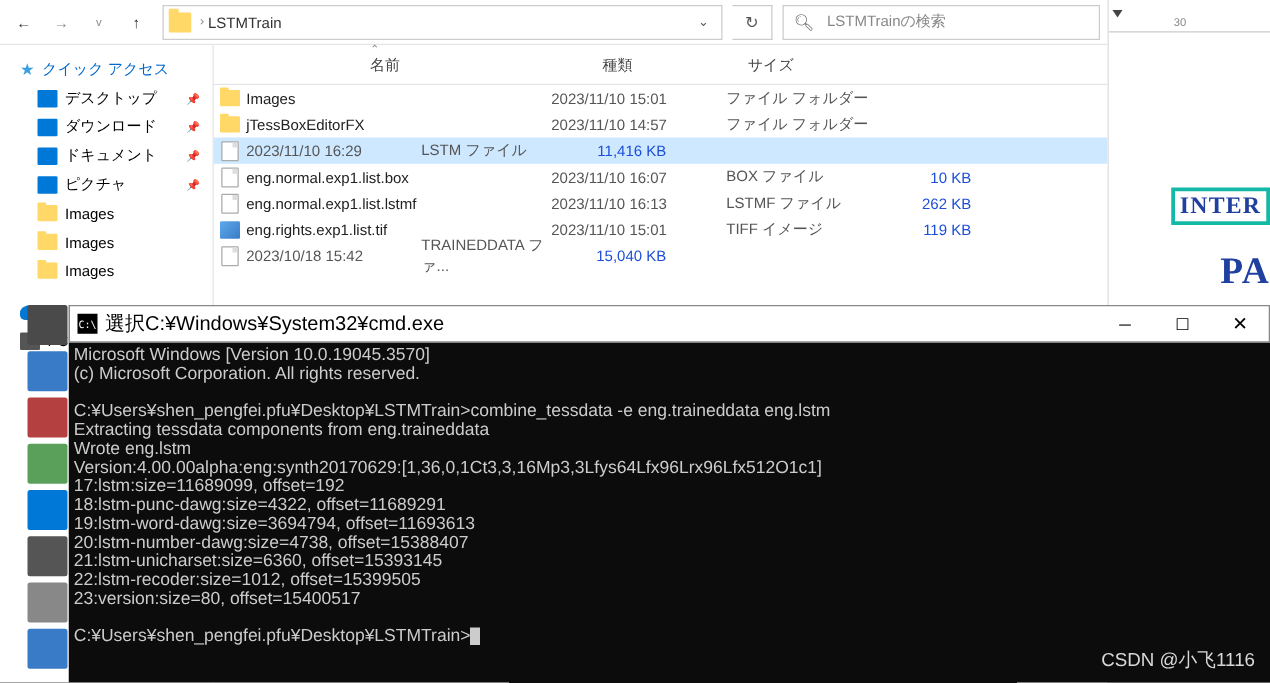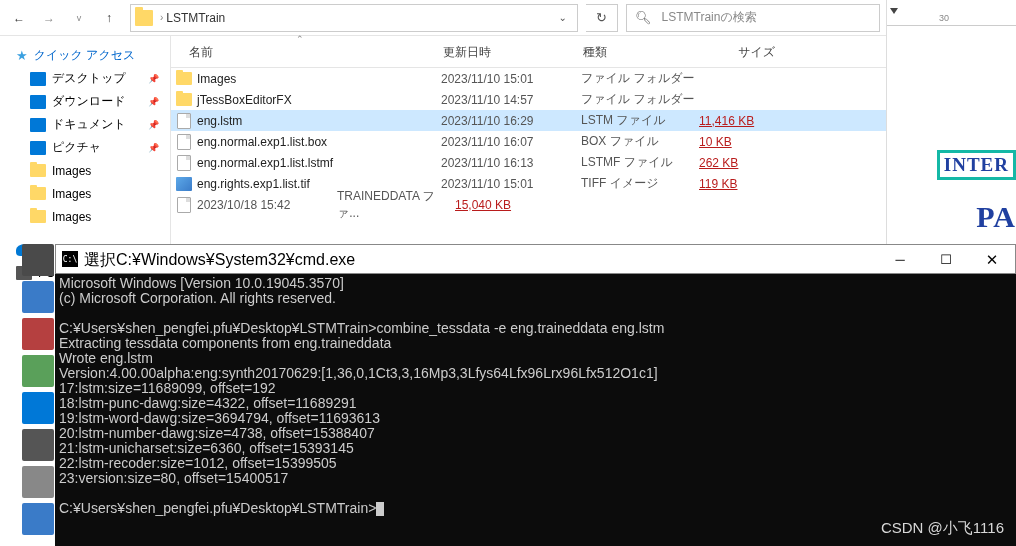--- a/index.html
+++ b/index.html
@@ -31,37 +31,37 @@
 .sb-ico.doc { background:#0078d7; border-radius:1px; }
 .sb-ico.pic { background:#0078d7; border-radius:1px; }
 .sb-fold { width:16px; height:13px; background:#ffd867; border-radius:1px; display:inline-block; position:relative; }
 .sb-fold::before { content:""; position:absolute; top:-2px; left:0; width:7px; height:3px; background:#ffd867; border-radius:1px 1px 0 0; }
 .onedrive { display:flex; align-items:center; gap:6px; padding:3px 16px; height:23px; font-size:12px; margin-top:10px; }
 .cloud-ico { width:18px; height:12px; background:#0078d4; border-radius:50% 50% 4px 4px; }
 .pc-item { display:flex; align-items:center; gap:6px; padding:3px 16px; height:23px; font-size:12px; }
 .pc-ico { width:16px; height:14px; background:#555; border-radius:1px; display:inline-block; }
 .content { flex:1; border-left:1px solid #e5e5e5; }
 .columns { display:flex; font-size:12px; color:#444; border-bottom:1px solid #e5e5e5; padding:8px 0 6px; position:relative; }
-.col { padding:0 8px; }
+.col { padding:0 8px;text-align:center; }
 .c-name { width:264px; padding-left:18px; position:relative; }
 .c-date { width:140px; }
 .c-type { width:118px; }
 .c-size { width:90px; text-align:right; }
 .sort-ind { position:absolute; left:125px; top:-2px; font-size:9px; color:#888; }
 .files { font-size:12px; }
 .row { display:flex; align-items:center; height:21px; padding-left:4px; cursor:pointer; }
 .row.sel { background:#cde8ff; }
 .row-ico { width:18px; display:flex; justify-content:center; margin-right:4px; }
 .file-ico { width:14px; height:16px; border:1px solid #aaa; background:#fff; border-radius:1px; position:relative; display:inline-block; }
 .file-ico::after { content:""; position:absolute; top:0; right:0; width:4px; height:4px; background:#ddd; }
 .tiff-ico { width:16px; height:14px; background:linear-gradient(135deg,#5da9e9,#3a7bc8); border-radius:1px; display:inline-block; }
 .r-name { width:244px; color:#222; }
 .r-date { width:140px; color:#555; }
 .r-type { width:118px; color:#555; }
-.r-size { width:90px; text-align:left; color:#b91c1c; padding-right:12px;text-decoration:underline; }
+.r-size { width:90px; text-align:right; color:#1d4ed8; padding-right:12px; }
 
 .right-panel { position:absolute; right:0; top:0; width:130px; height:244px; background:#fff; border-left:1px solid #ddd;text-align:center; }
 .ruler { height:26px; border-bottom:1px solid #ccc; font-size:9px; color:#888; display:flex; align-items:flex-end; padding-bottom:2px; padding-left:12px; gap:40px; position:relative; }
 .ruler-mark { position:absolute; top:8px; left:3px; width:0; height:0; border-left:4px solid transparent; border-right:4px solid transparent; border-top:6px solid #444; }
 .tick { display:inline-block; }
 .doc-area { padding:10px 0 0 0; height:calc(100% - 26px); overflow:hidden; position:relative; }
 .stamp1 { position:absolute; right:0; top:124px; border:3px solid #14b8a6; color:#2040a0; font-family:serif; font-weight:bold; font-size:19px; padding:1px 4px; letter-spacing:1px; }
 .stamp2 { position:absolute; right:0; top:174px; color:#2040a0; font-family:serif; font-weight:bold; font-size:30px; letter-spacing:1px; }
 
 .cmd { position:absolute; left:55px; top:244px; width:961px; height:302px; background:#0c0c0c; color:#ccc; font-family:"MS Gothic",Consolas,monospace; font-size:14px; line-height:15px; }
@@ -155,21 +155,20 @@
     </div>
     <div class="pc-item" data-interactable="true">
       <span class="pc-ico" data-interactable="false"></span>
       <span data-interactable="false">PC</span>
     </div>
   </div>
   <div class="content" data-interactable="false">
     <div class="columns" data-interactable="false">
       <span class="sort-ind" data-interactable="false">⌃</span>
       <div class="col c-name" data-interactable="true">名前</div>
-      <div class="col c-date" data-interactable="true">更新日時</div>
       <div class="col c-type" data-interactable="true">種類</div>
       <div class="col c-size" data-interactable="true">サイズ</div>
     </div>
     <div class="files" id="file-rows">
           <div class="row" data-interactable="true">
             <span class="row-ico" data-interactable="false">
               <span class="sb-fold"></span>
             </span>
             <span class="r-name" data-interactable="false">Images</span>
             <span class="r-date" data-interactable="false">2023/11/10 15:01</span>
@@ -182,21 +181,20 @@
             </span>
             <span class="r-name" data-interactable="false">jTessBoxEditorFX</span>
             <span class="r-date" data-interactable="false">2023/11/10 14:57</span>
             <span class="r-type" data-interactable="false">ファイル フォルダー</span>
             <span class="r-size" data-interactable="false"></span>
           </div>
           <div class="row sel" data-interactable="true">
             <span class="row-ico" data-interactable="false">
               <span class="file-ico"></span>
             </span>
-            <span class="r-name" data-interactable="false">eng.lstm</span>
             <span class="r-date" data-interactable="false">2023/11/10 16:29</span>
             <span class="r-type" data-interactable="false">LSTM ファイル</span>
             <span class="r-size" data-interactable="false">11,416 KB</span>
           </div>
           <div class="row" data-interactable="true">
             <span class="row-ico" data-interactable="false">
               <span class="file-ico"></span>
             </span>
             <span class="r-name" data-interactable="false">eng.normal.exp1.list.box</span>
             <span class="r-date" data-interactable="false">2023/11/10 16:07</span>

